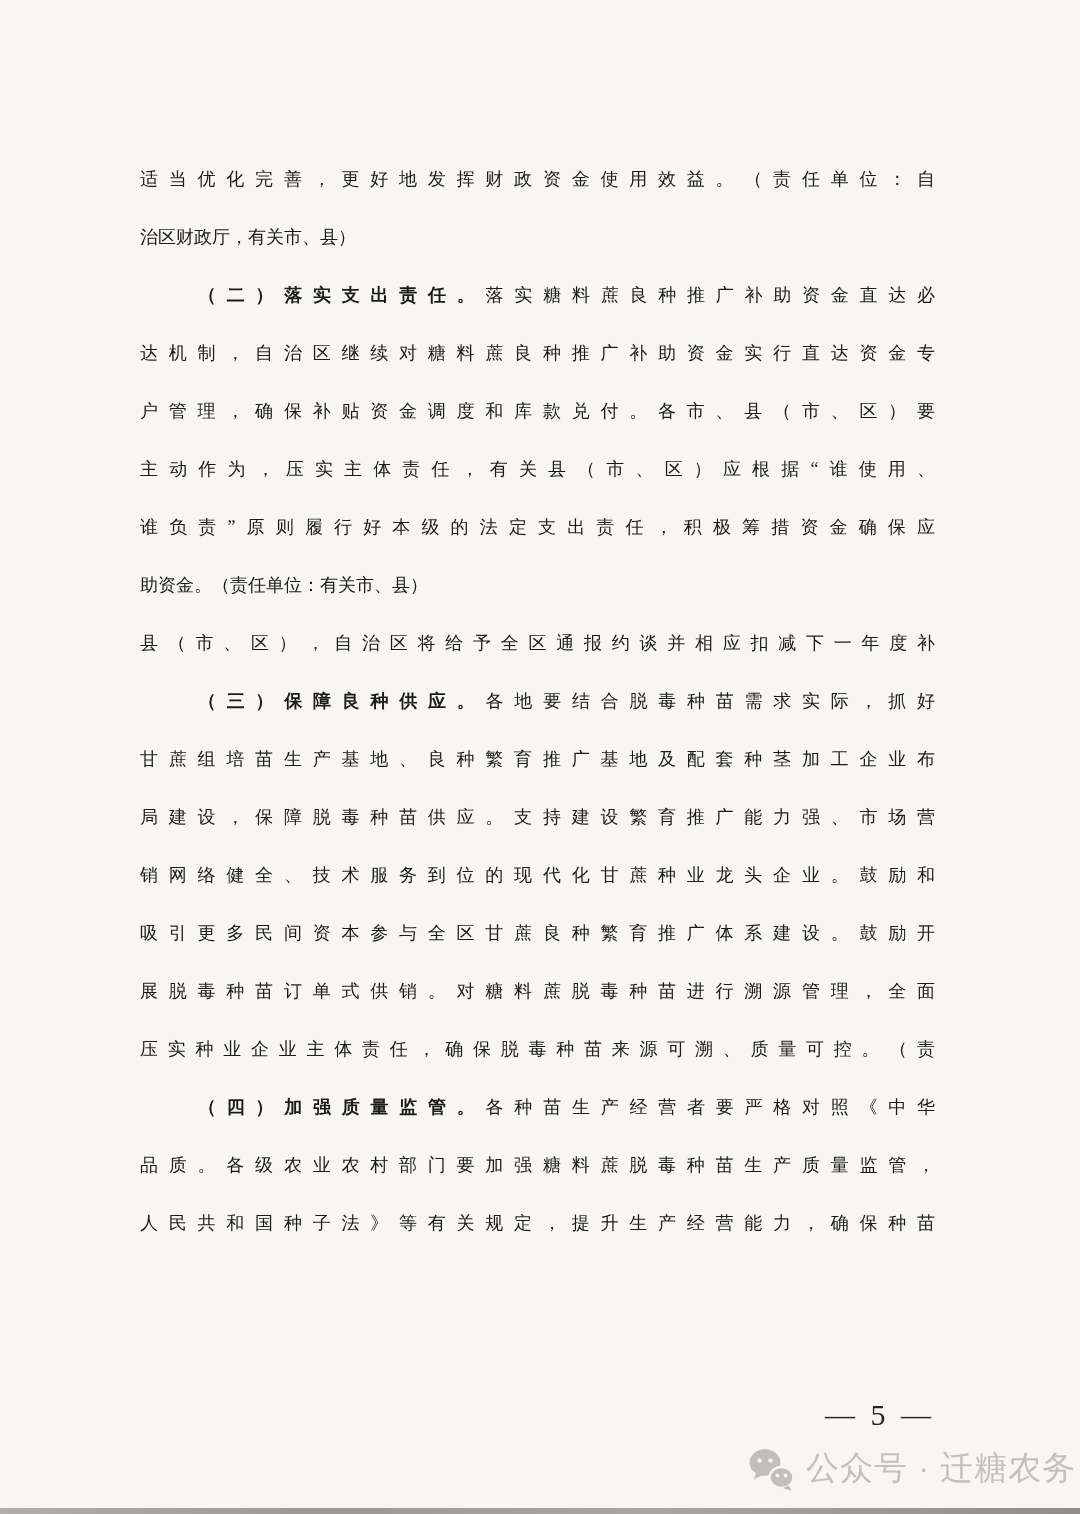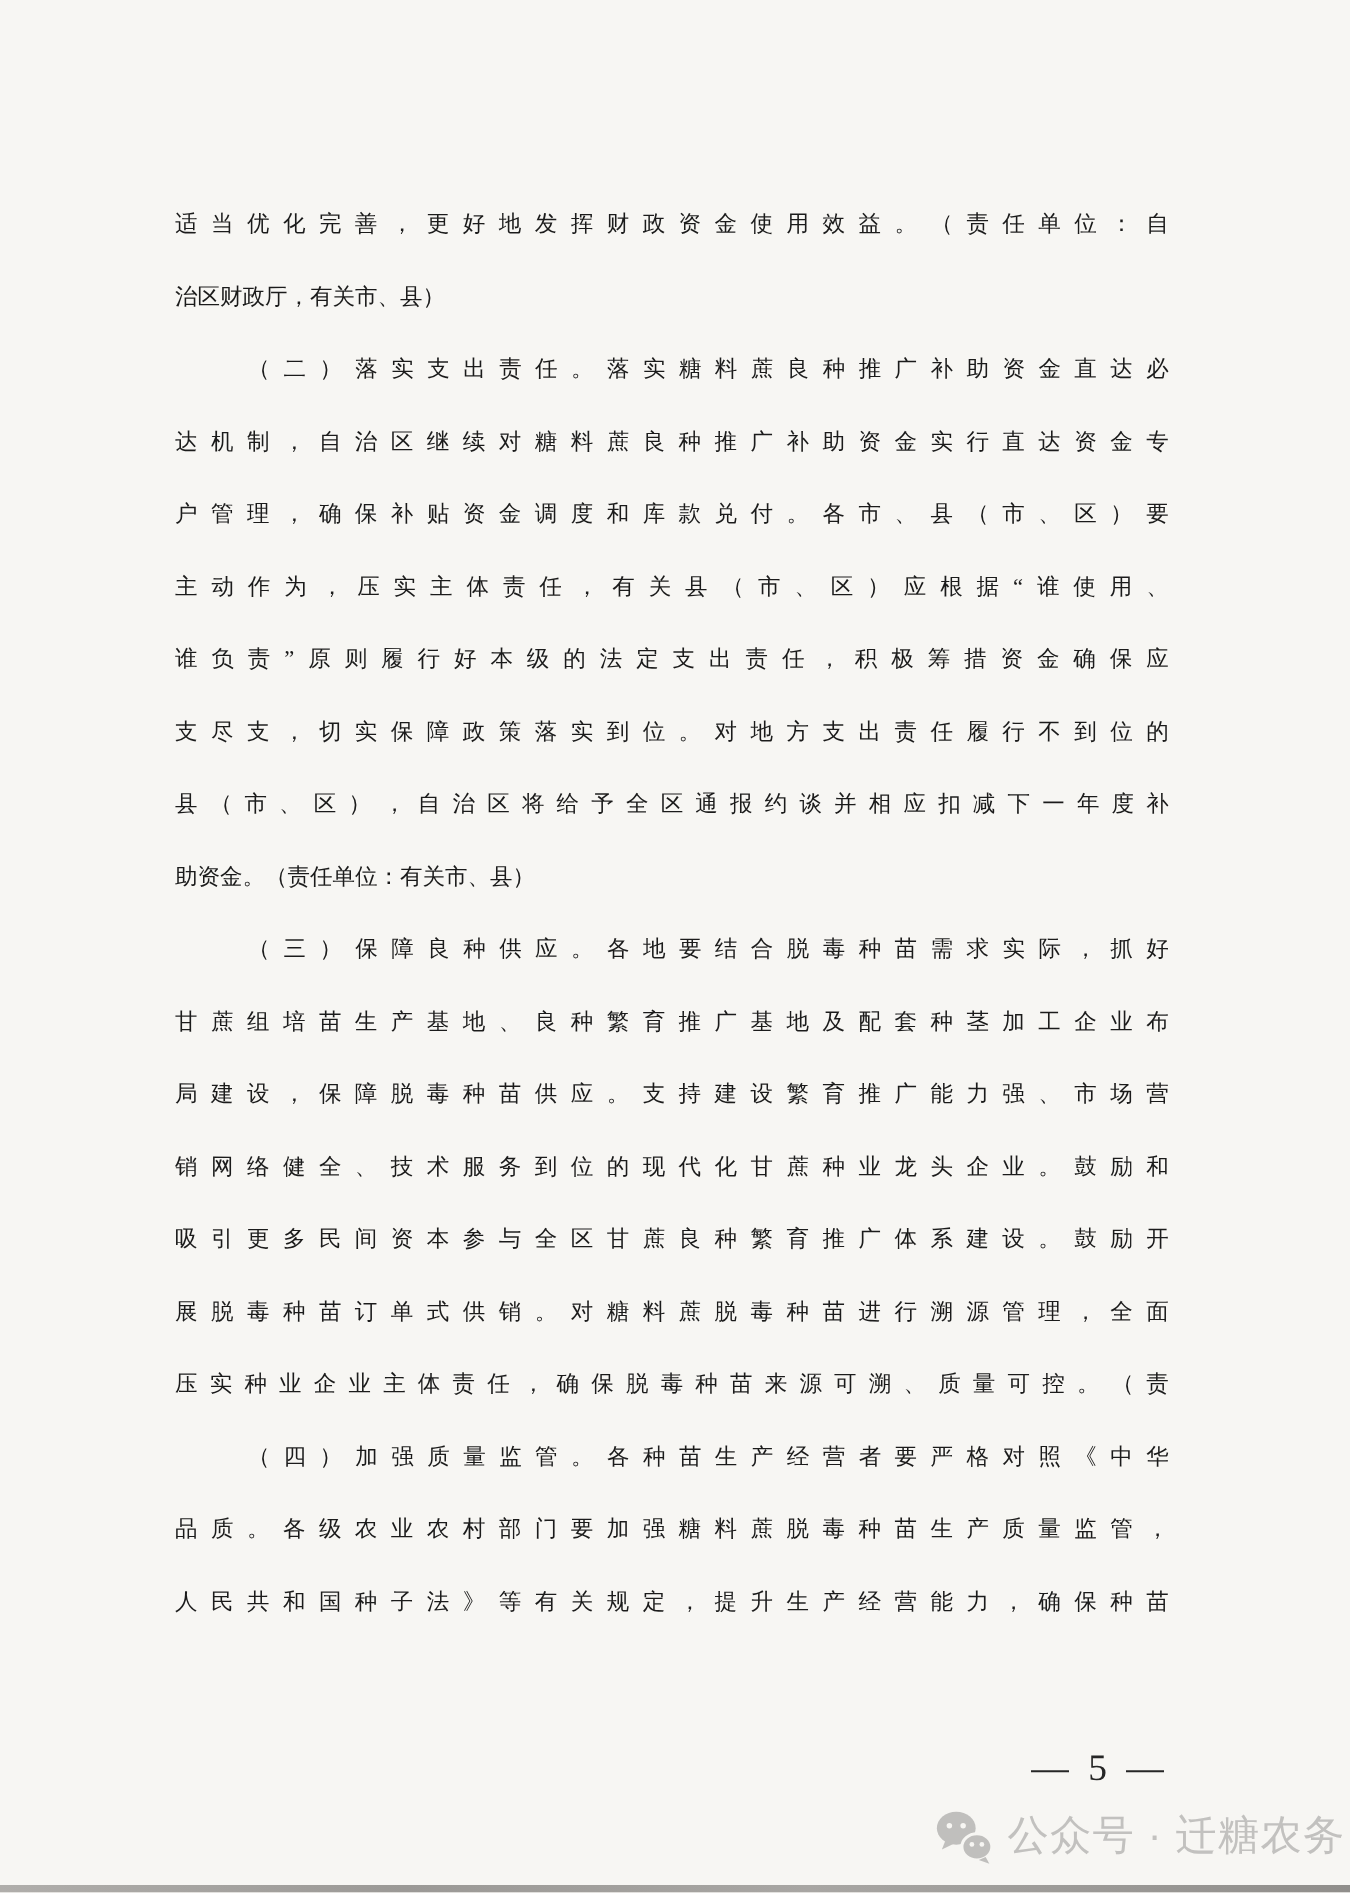--- a/index.html
+++ b/index.html
@@ -39,21 +39,21 @@
   .doc-line.just {
     text-align-last: justify;
   }
   .doc-line.nojust {
     text-align-last: left;
   }
   .doc-line.indent {
     padding-left: 58px;
   }
   .heading {
-    font-weight: 400;
+    font-weight: 700;
   }
   .page-number {
     position: absolute;
     top: 1398px;
     right: 145px;
     font-size: 30px;
     letter-spacing: 4px;
     color: #262626;
     line-height: 34px;
   }
@@ -92,23 +92,22 @@
 <div class="page">
 
   <div class="content">
       <div class="doc-line just">适当优化完善，更好地发挥财政资金使用效益。（责任单位：自</div>
       <div class="doc-line nojust">治区财政厅，有关市、县）</div>
       <div class="doc-line just indent"><span class="heading">（二）落实支出责任。</span>落实糖料蔗良种推广补助资金直达必</div>
       <div class="doc-line just">达机制，自治区继续对糖料蔗良种推广补助资金实行直达资金专</div>
       <div class="doc-line just">户管理，确保补贴资金调度和库款兑付。各市、县（市、区）要</div>
       <div class="doc-line just">主动作为，压实主体责任，有关县（市、区）应根据“谁使用、</div>
       <div class="doc-line just">谁负责”原则履行好本级的法定支出责任，积极筹措资金确保应</div>
-      <div class="doc-line just">支尽支，切实保障政策落实到位。对地方支出责任履行不到位的</div>
+      <div class="doc-line nojust">助资金。（责任单位：有关市、县）</div>
       <div class="doc-line just">县（市、区），自治区将给予全区通报约谈并相应扣减下一年度补</div>
-      <div class="doc-line nojust">助资金。（责任单位：有关市、县）</div>
       <div class="doc-line just indent"><span class="heading">（三）保障良种供应。</span>各地要结合脱毒种苗需求实际，抓好</div>
       <div class="doc-line just">甘蔗组培苗生产基地、良种繁育推广基地及配套种茎加工企业布</div>
       <div class="doc-line just">局建设，保障脱毒种苗供应。支持建设繁育推广能力强、市场营</div>
       <div class="doc-line just">销网络健全、技术服务到位的现代化甘蔗种业龙头企业。鼓励和</div>
       <div class="doc-line just">吸引更多民间资本参与全区甘蔗良种繁育推广体系建设。鼓励开</div>
       <div class="doc-line just">展脱毒种苗订单式供销。对糖料蔗脱毒种苗进行溯源管理，全面</div>
       <div class="doc-line just">压实种业企业主体责任，确保脱毒种苗来源可溯、质量可控。（责</div>
       <div class="doc-line just indent"><span class="heading">（四）加强质量监管。</span>各种苗生产经营者要严格对照《中华</div>
       <div class="doc-line just">品质。各级农业农村部门要加强糖料蔗脱毒种苗生产质量监管，</div>
       <div class="doc-line just">人民共和国种子法》等有关规定，提升生产经营能力，确保种苗</div>

